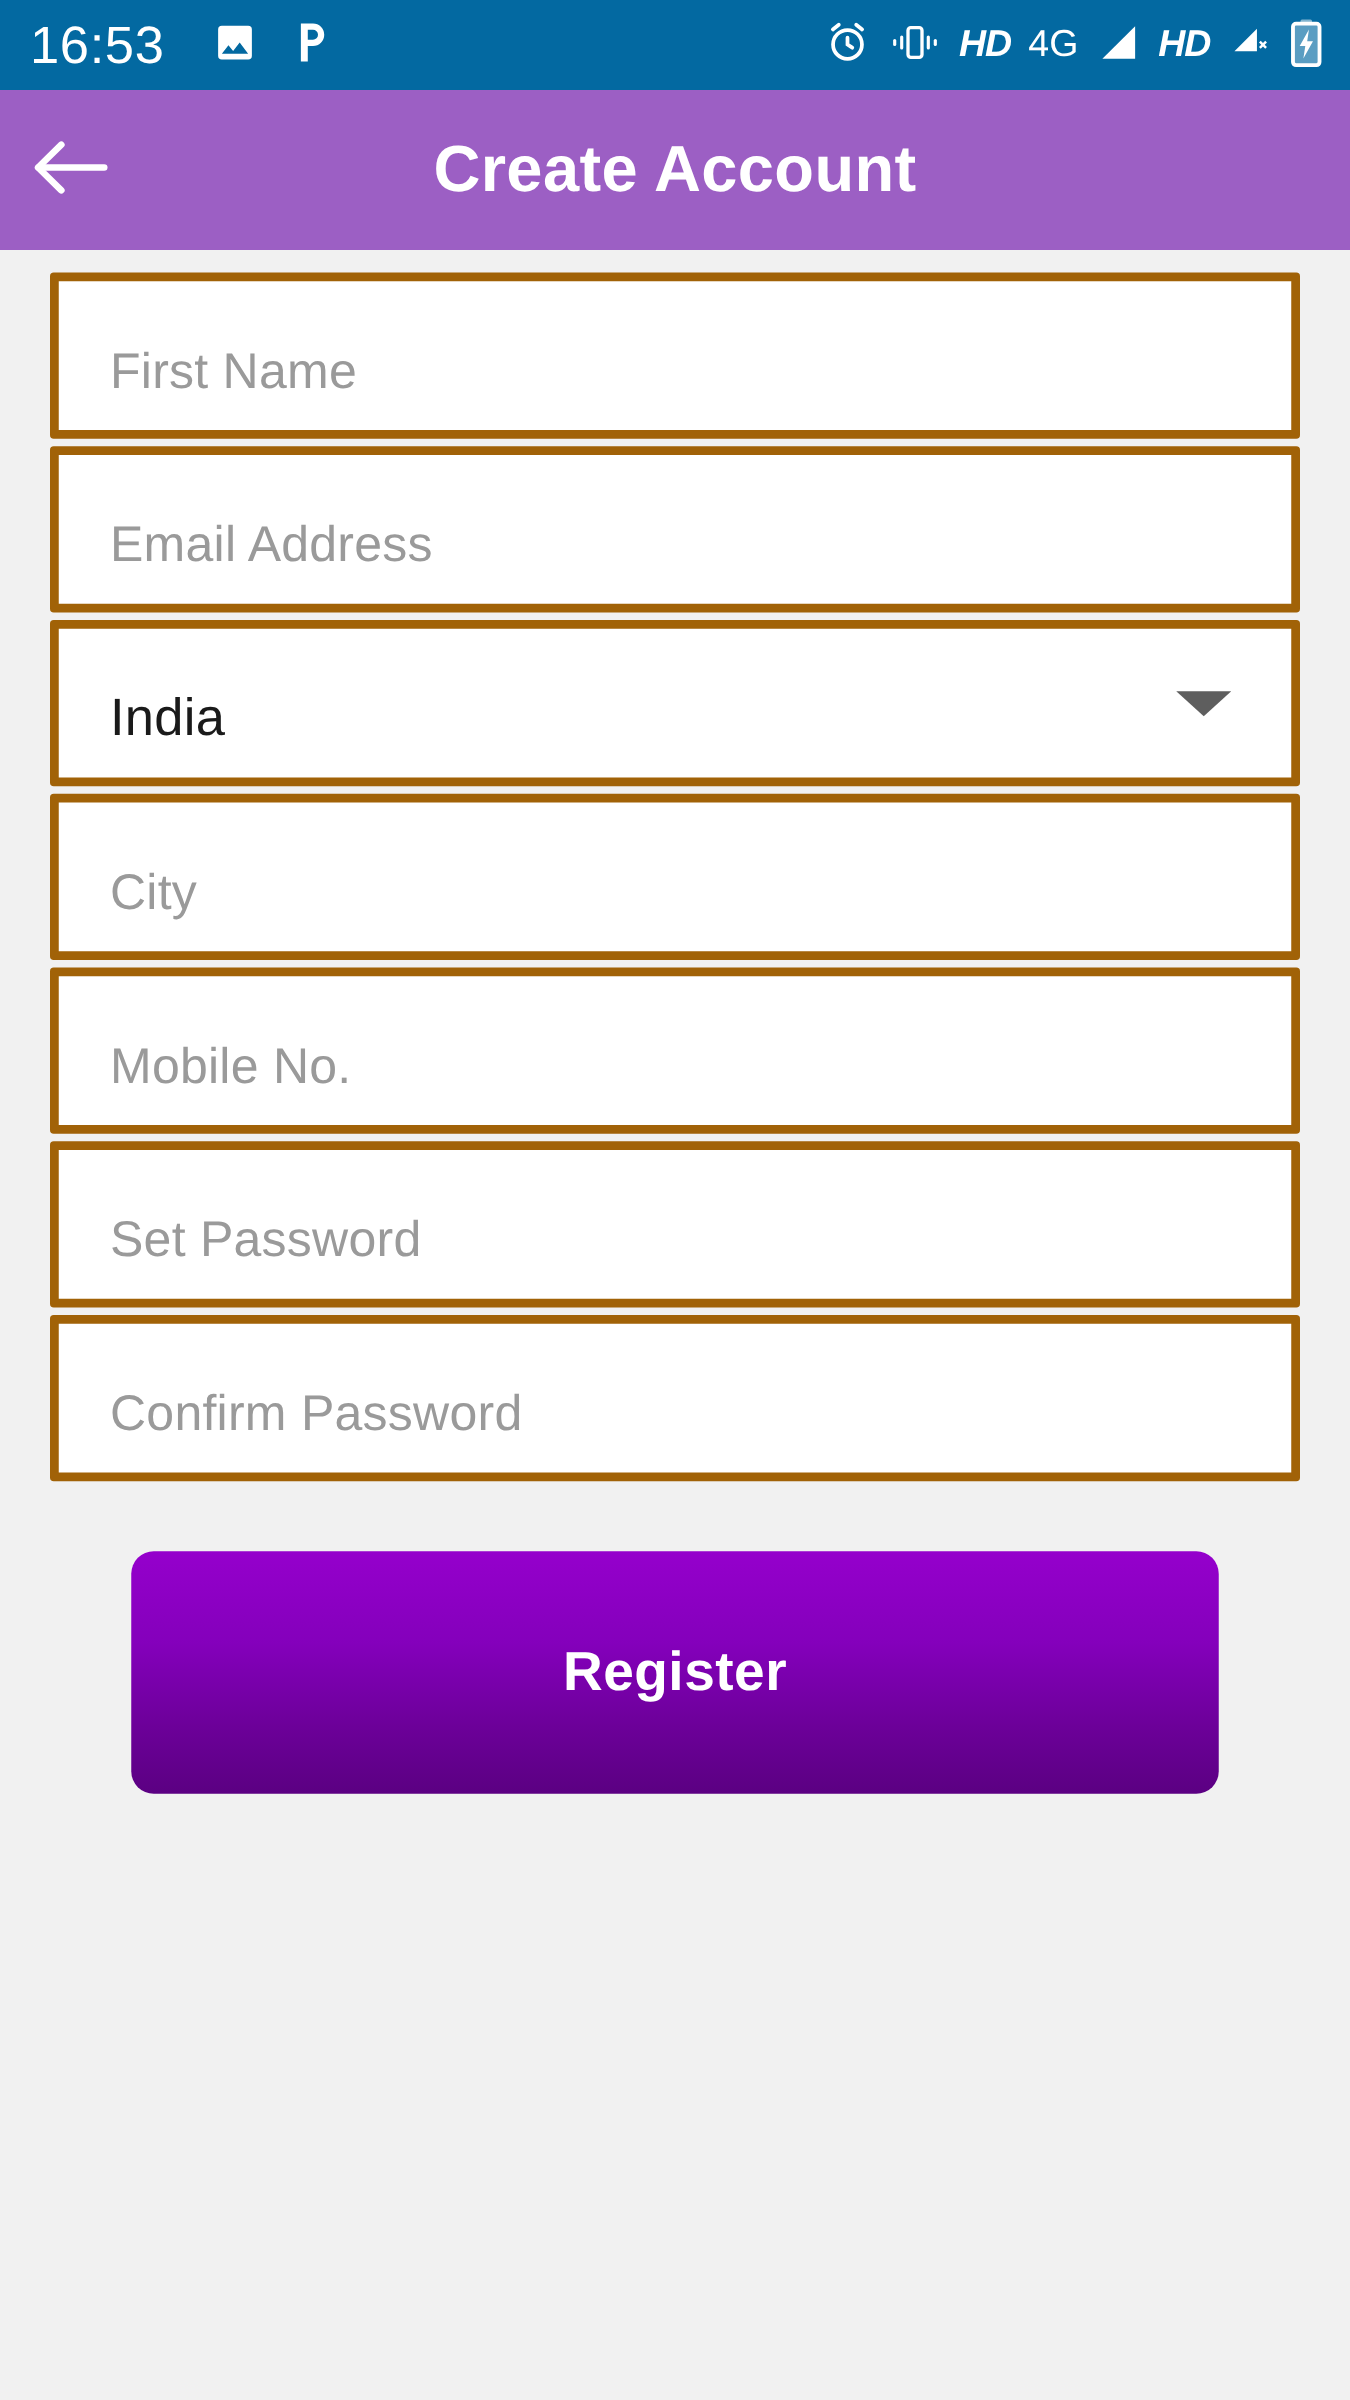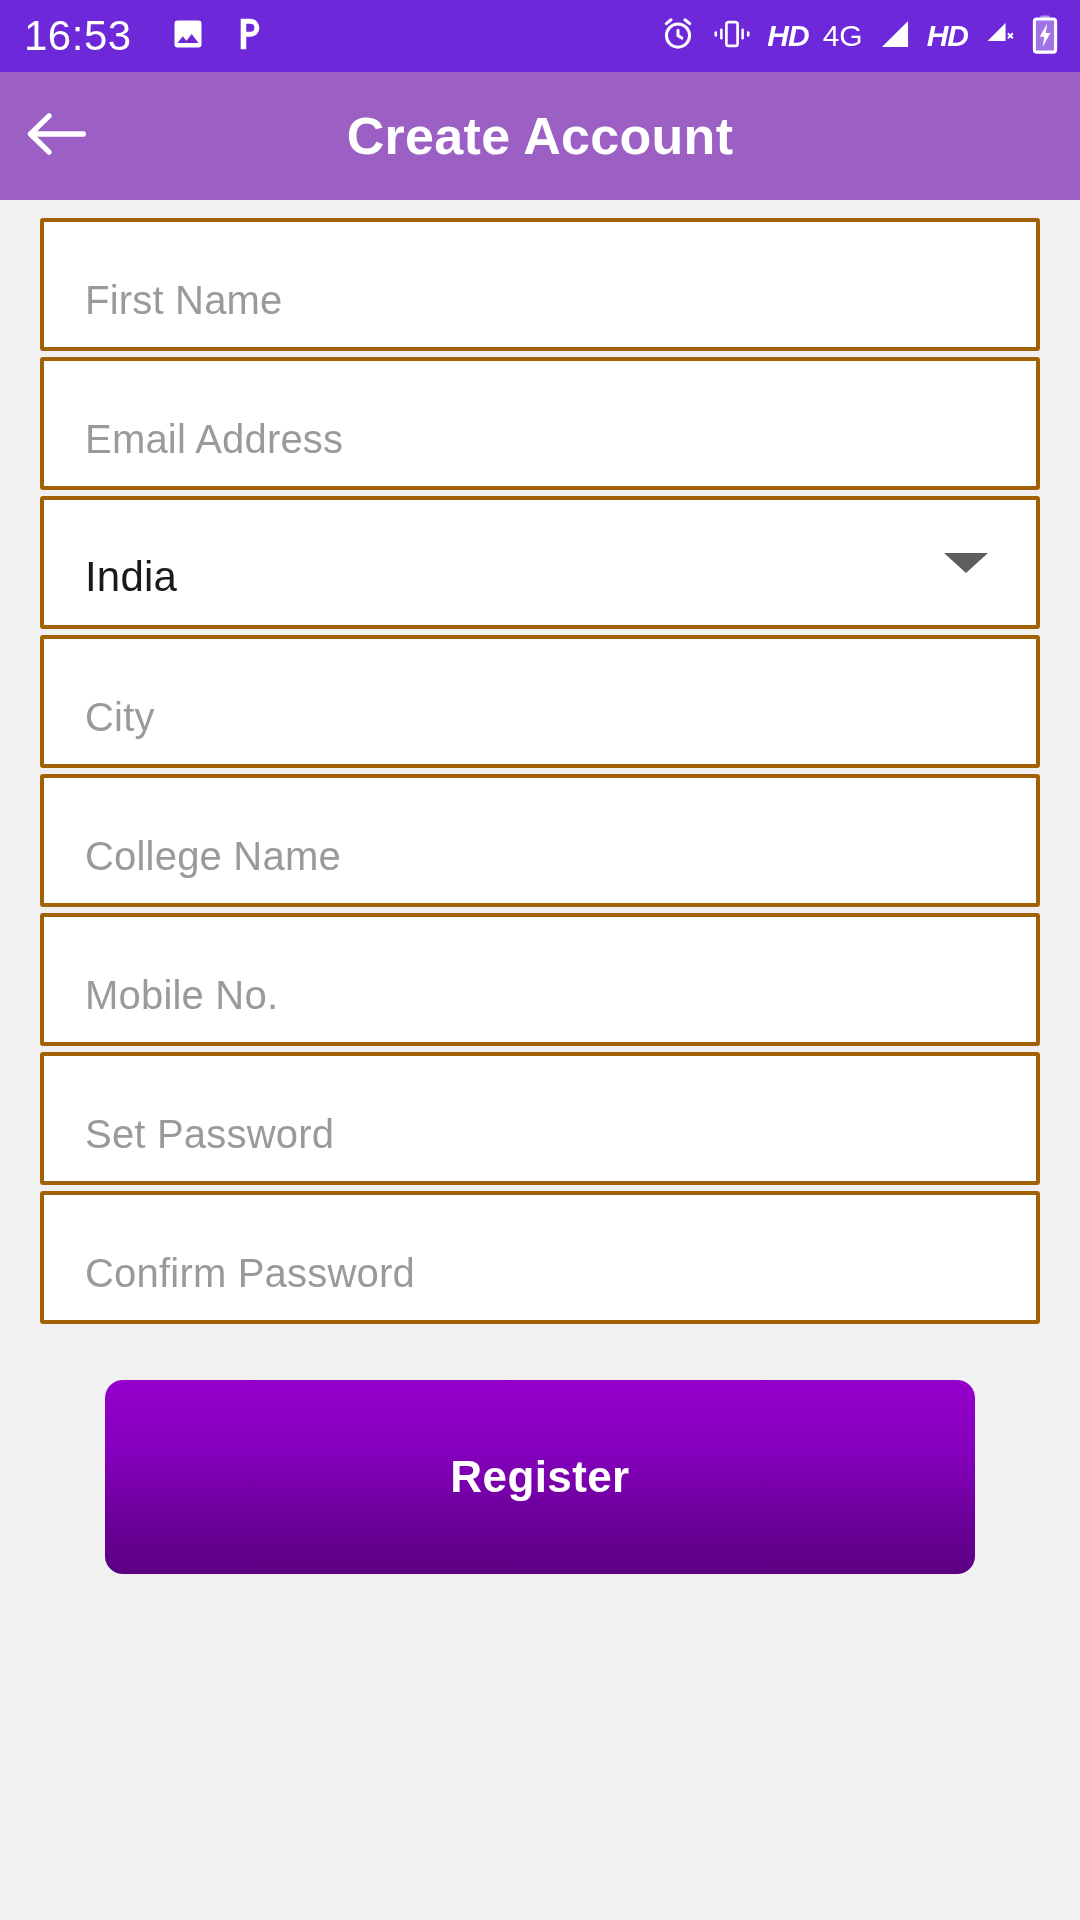--- a/index.html
+++ b/index.html
@@ -7,21 +7,21 @@
     width:1080px; height:1920px;
     background:#f1f1f1;
     font-family:"Liberation Sans", sans-serif;
     overflow:hidden;
   }
   #screen { position:relative; width:1080px; height:1920px; background:#f1f1f1; }
 
   
   .statusbar {
     position:absolute; top:0; left:0; width:1080px; height:72px;
-    background:#6d28d9;
+    background:#0369a1;
     display:flex; align-items:center;
     padding:0 22px 0 24px;
     color:#ffffff;
   }
   .sb-clock { font-size:42px; font-weight:400; letter-spacing:.5px; line-height:1; }
   .sb-left-icons { display:flex; align-items:center; gap:26px; margin-left:38px; }
   .sb-spacer { flex:1; }
   .sb-right-icons { display:flex; align-items:center; gap:14px; }
   .sb-ico { display:block; }
   .sb-hd {
@@ -55,21 +55,21 @@
   
   .form {
     position:absolute; top:200px; left:0; width:1080px;
     padding:18px 0 0 0;
   }
   .field {
     position:relative;
     margin:0 40px 6px 40px;
     height:133px;
     background:#ffffff;
-    border:4px solid #a16207;
+    border:7px solid #a16207;
     border-radius:3px;
   }
   .field-text {
     position:absolute;
     left:41px;
     bottom:27px;
     font-size:40px;
     color:#9a9a9a;
     line-height:1;
     letter-spacing:.2px;
@@ -197,23 +197,20 @@
 
     <div class="field select">
       <div class="field-text">India</div>
       <span class="caret"></span>
     </div>
 
     <div class="field">
       <div class="field-text">City</div>
     </div>
 
-    <div class="field">
-      <div class="field-text">College Name</div>
-    </div>
 
     <div class="field">
       <div class="field-text">Mobile No.</div>
     </div>
 
     <div class="field">
       <div class="field-text">Set Password</div>
     </div>
 
     <div class="field">

